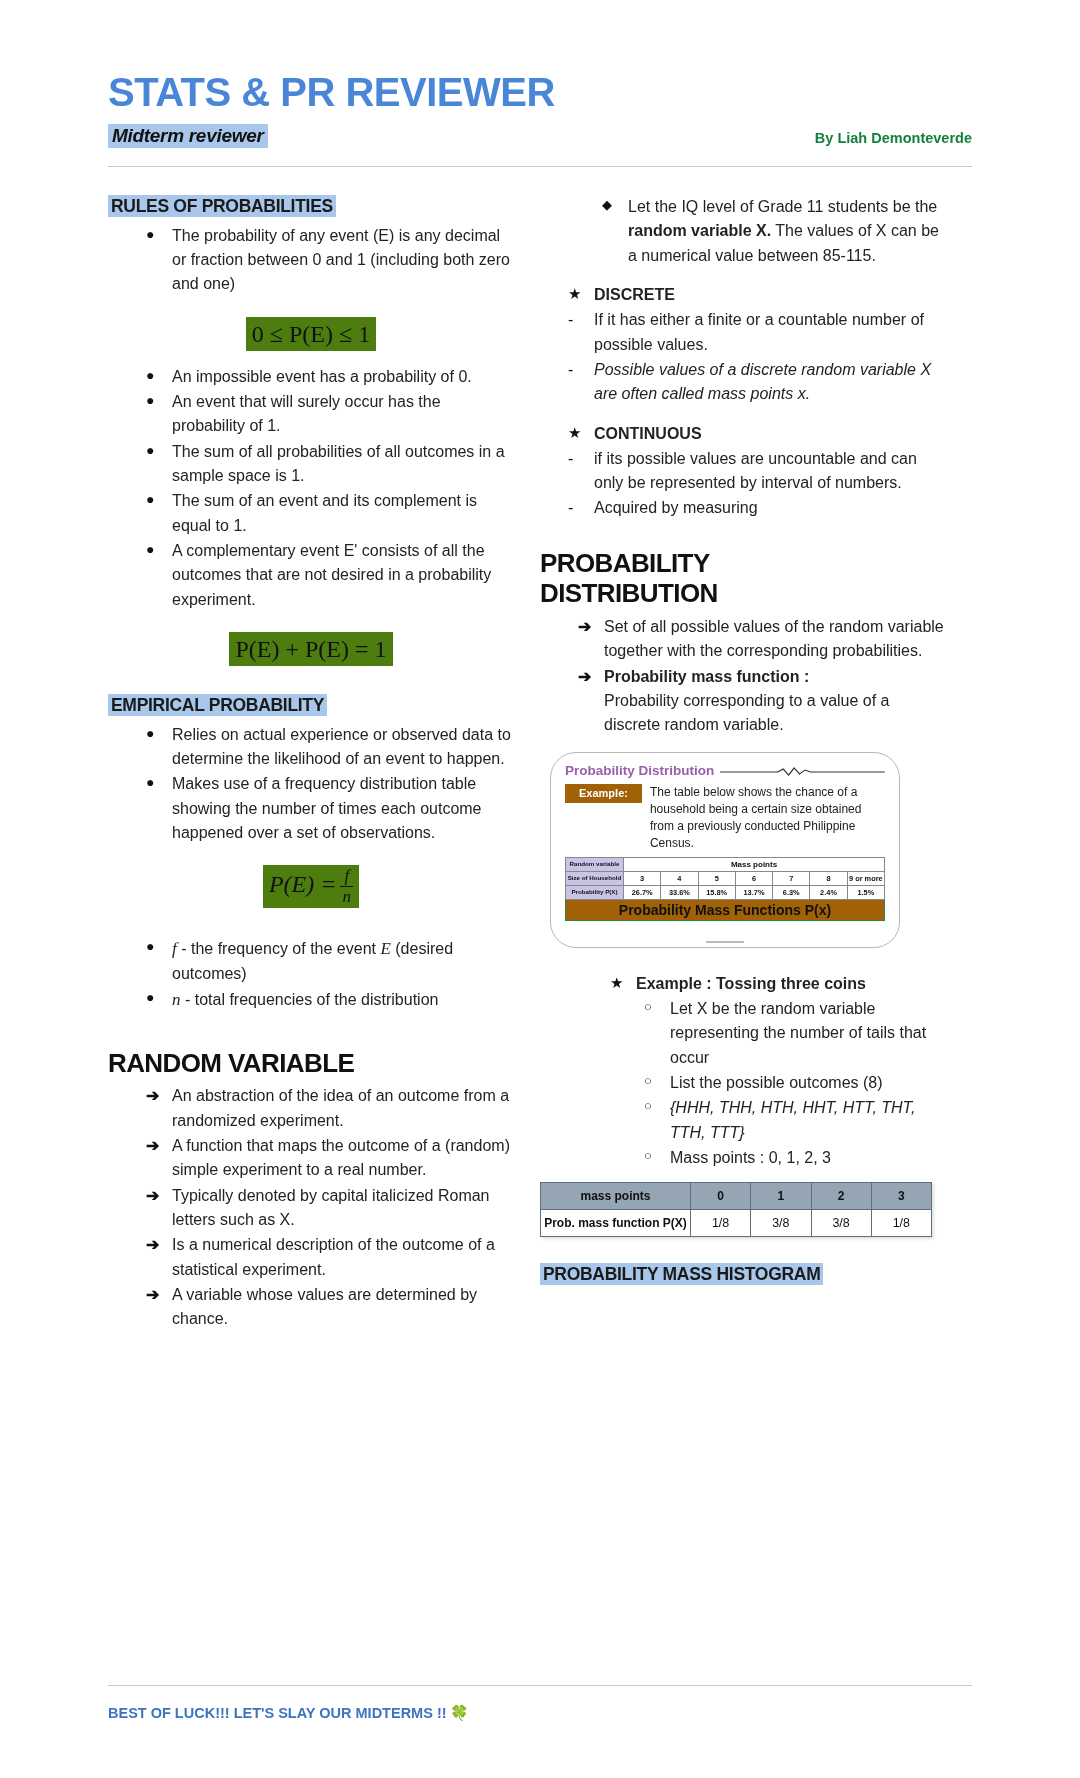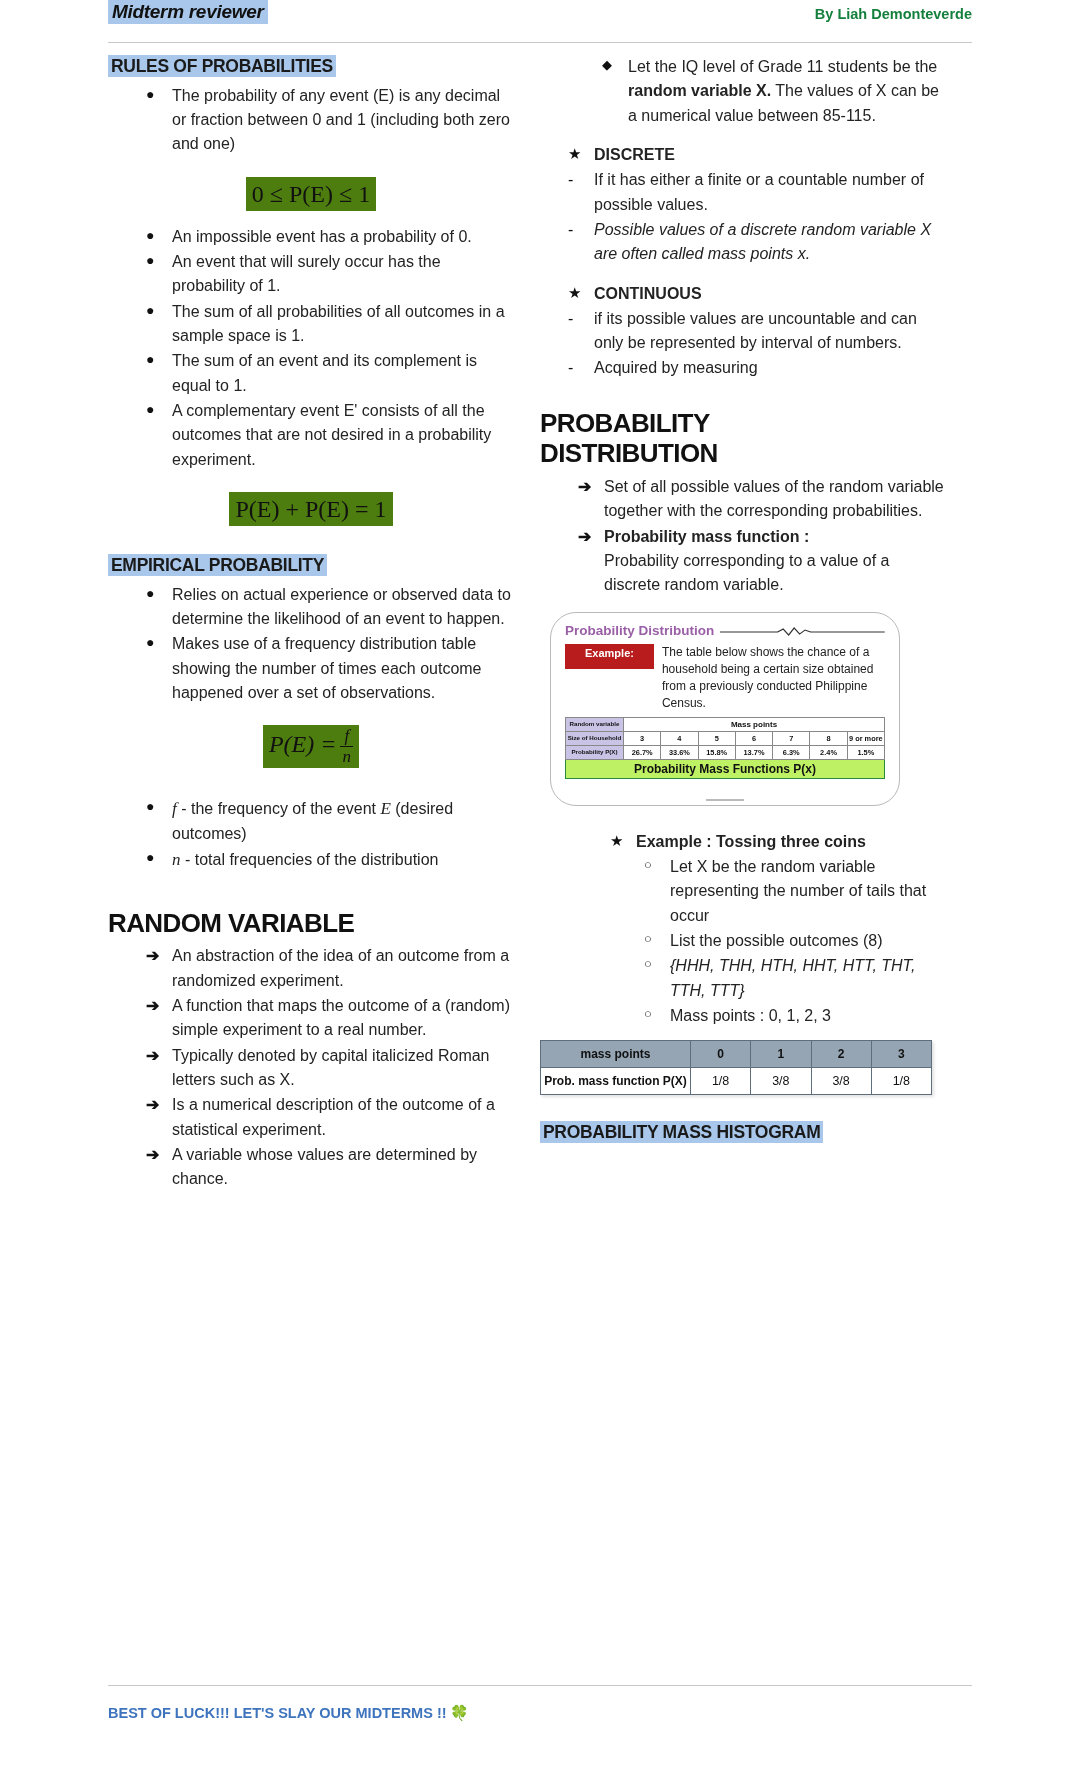--- a/index.html
+++ b/index.html
@@ -51,21 +51,21 @@
   .rule-top {
     border: none;
     border-top: 1px solid #c8c8c8;
     margin: 6px 0 0 0;
   }
 
   
   .columns {
     display: flex;
     gap: 26px;
-    margin-top: 12px;
+    margin-top: 28px;
   }
   .col { width: 406px; }
 
   
   h2.sec-hl {
     font-size: 17.5px;
     font-weight: 900;
     letter-spacing: -0.3px;
     margin: 0 0 6px 0;
     line-height: 1.3;
@@ -161,26 +161,26 @@
     font-weight: bold;
     font-size: 13.5px;
     display: flex;
     align-items: center;
     gap: 6px;
     margin-bottom: 6px;
   }
   .squiggle { flex: 1; height: 10px; }
   .slide-body { display: flex; gap: 8px; }
   .ex-badge {
-    background: #b91c1c;
+    background: #a16207;
     color: #fff;
     font-weight: bold;
     font-size: 11px;
-    padding: 3px 20px;
-    height: 25px;
+    padding: 3px 14px;
+    height: 19px;
     flex: 0 0 auto;
     line-height: 13px;
   }
   .ex-text {
     font-size: 12px;
     line-height: 1.42;
     color: #222;
     font-family: "Liberation Sans", sans-serif;
   }
   .slide-table {
@@ -192,21 +192,21 @@
   }
   .slide-table td, .slide-table th {
     border: 0.8px solid #888;
     text-align: center;
     padding: 2px 1px;
     font-weight: bold;
     color: #111;
   }
   .lbl-cell { background: #c9c3e6; font-size: 6.2px; width: 58px; line-height: 1.12; }
   .mass-hdr { background: #fff; color: #b01515; font-size: 8px; }
-  .pmf-row td { border: 0.8px solid #2a8a3c; color: #111; font-size: 12px; background:#bef264; }
+  .pmf-row td { border: 0.8px solid #2a8a3c; color: #111; font-size: 14px; background:#a16207; }
   .slide-foot { position: relative; height: 10px; }
   .slide-foot .bar {
     position: absolute; left: 50%; transform: translateX(-50%);
     bottom: -12px; width: 38px; height: 2px; background: #bbb;
   }
 
   
   table.mass-table {
     border-collapse: collapse;
     margin: 12px 0 0 0;
@@ -246,20 +246,21 @@
     font-weight: 600;
   }
   .clover { font-size: 15px; }
 </style>
 </head>
 <body>
 
 <div class="page">
 
   <div>
+    <div class="doc-title">STATS &amp; PR REVIEWER</div>
     <div class="subhead-row">
       <div>
         <span class="subtitle">Midterm reviewer</span>
       </div>
       <div class="byline">By Liah Demonteverde</div>
     </div>
     <hr class="rule-top">
   </div>
 
   <div class="columns">

